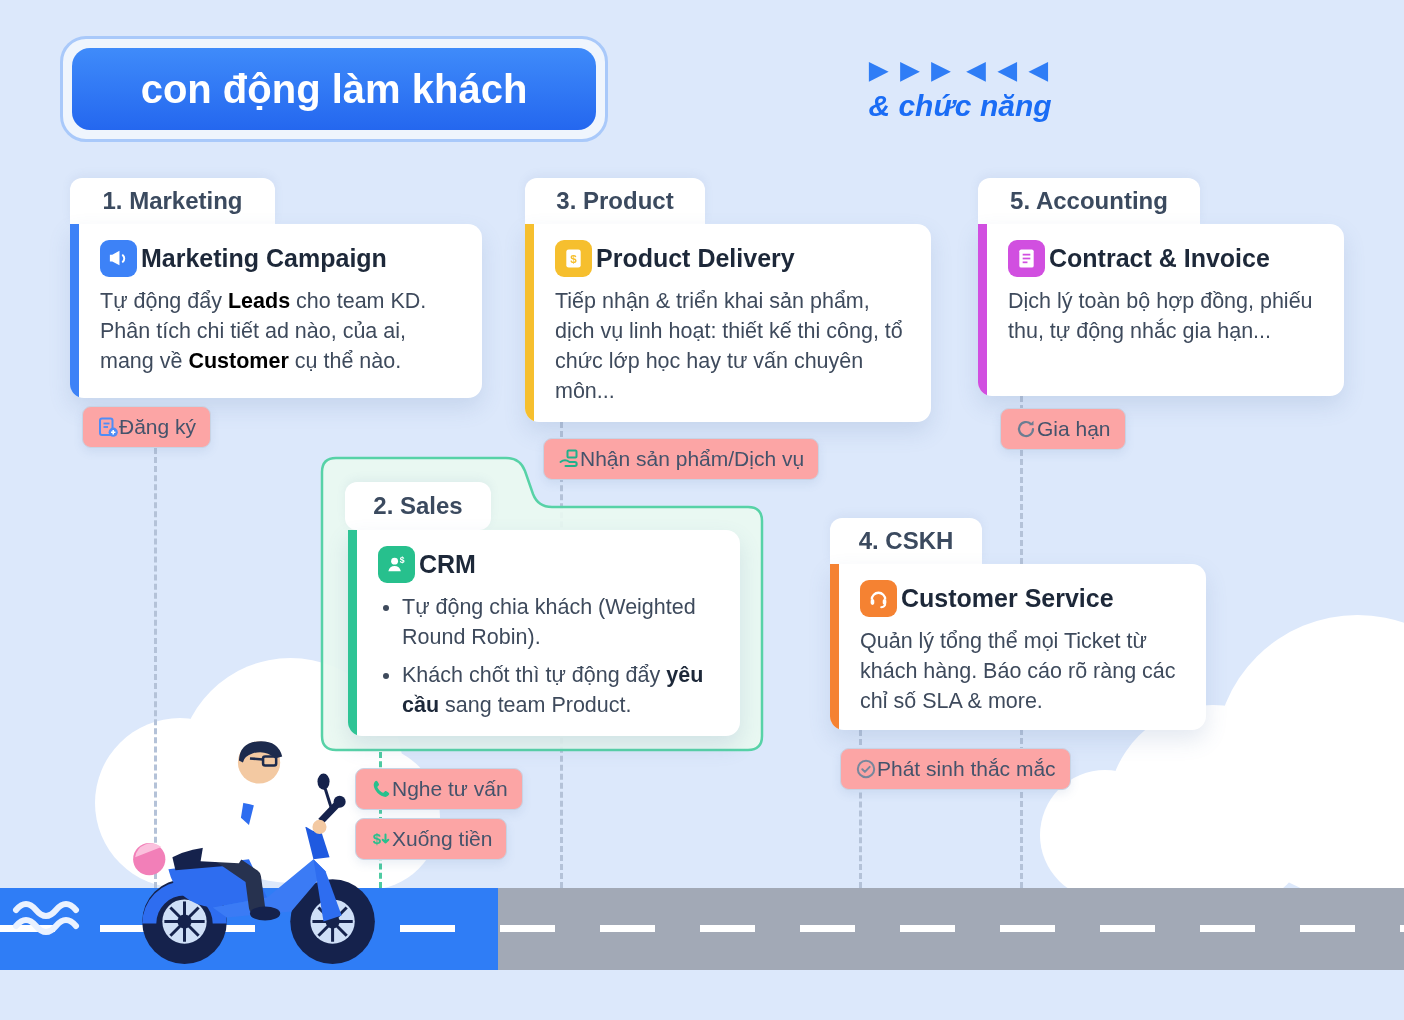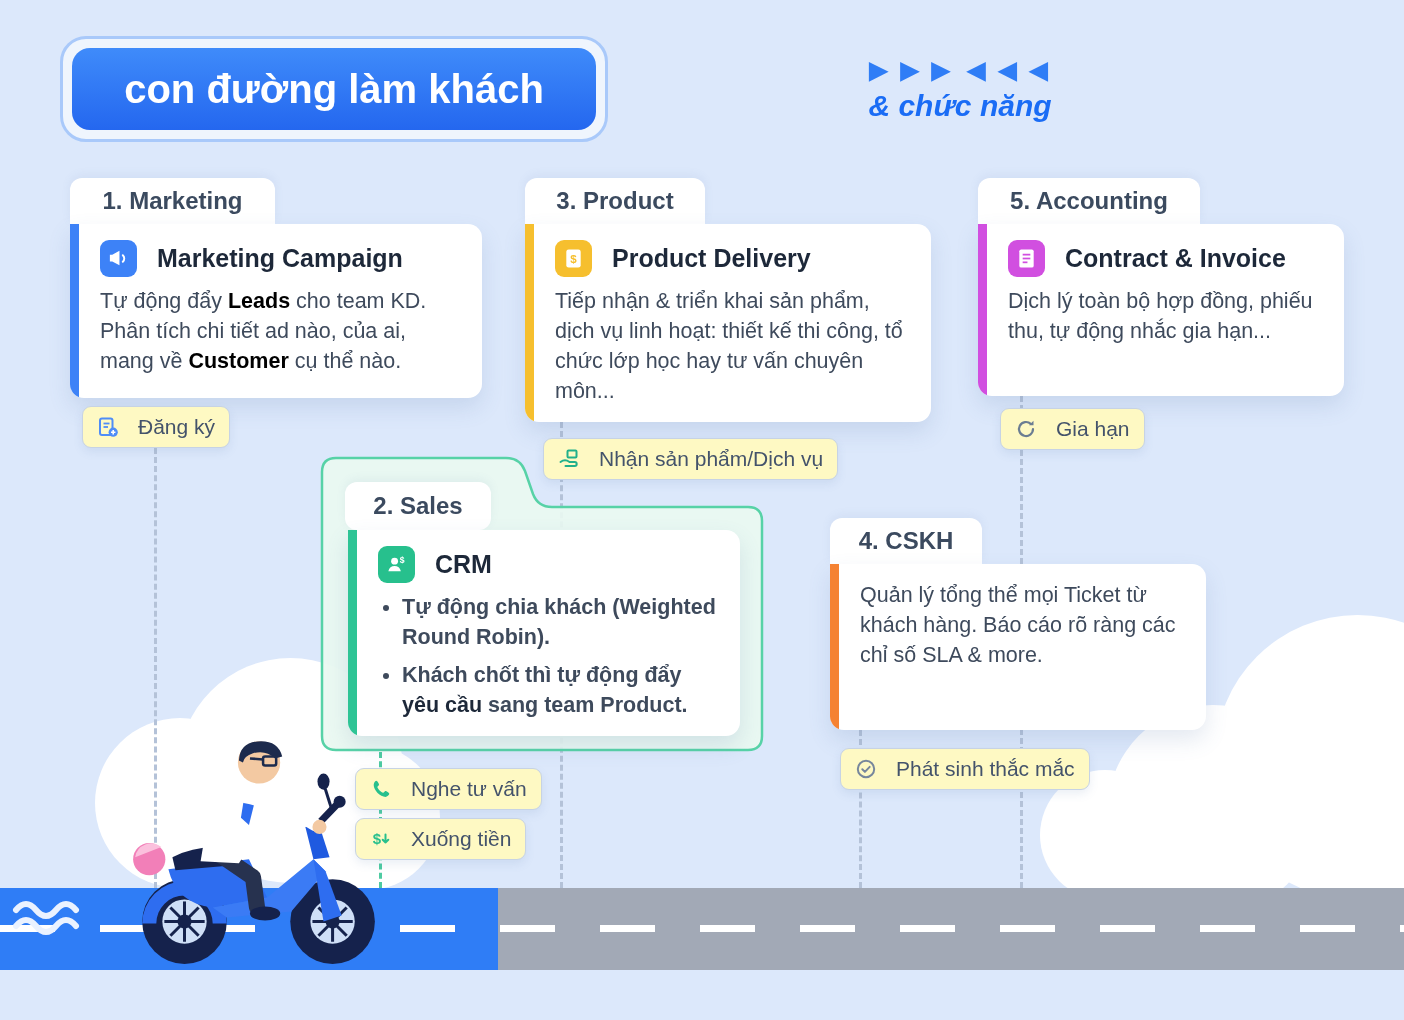--- a/index.html
+++ b/index.html
@@ -32,35 +32,35 @@
 
   
   .dept-tab{position:absolute;height:46px;background:#ffffff;border-radius:12px 12px 0 0;
             box-shadow:0 -3px 10px rgba(90,120,170,0.08);display:flex;align-items:center;justify-content:center;
             font-size:24px;font-weight:600;color:#3b4a5f;z-index:5;}
   .dept-card{position:absolute;background:#ffffff;border-radius:0 14px 14px 14px;overflow:hidden;
              box-shadow:0 10px 22px rgba(90,120,170,0.16);z-index:5;padding:16px 20px 16px 30px;box-sizing:border-box;}
   .accent{position:absolute;left:0;top:0;bottom:0;width:9px;}
   .acc-blue{background:#3d82f7;} .acc-yellow{background:#f6bf2e;} .acc-magenta{background:#d14fe0;}
   .acc-green{background:#2ec495;} .acc-orange{background:#f58232;}
-  .card-head{display:flex;align-items:center;gap:20px;margin-bottom:9px;}
+  .card-head{display:flex;align-items:center;gap:4px;margin-bottom:9px;}
   .icon-sq{width:37px;height:37px;border-radius:9px;display:flex;align-items:center;justify-content:center;flex:none;}
   .bg-blue{background:#3d82f7;} .bg-yellow{background:#f6bf2e;} .bg-magenta{background:#d14fe0;}
   .bg-green{background:#27c08d;} .bg-orange{background:#f58232;}
   .icon-sq svg{width:23px;height:23px;}
   .card-title{font-size:25px;font-weight:bold;color:#1d2839;}
   .card-desc{font-size:21.5px;color:#3e4a5c;line-height:1.4;}
   .card-desc b{color:#000000;}
   .bullets{margin:2px 0 0;padding-left:24px;font-size:21.5px;color:#3e4a5c;line-height:1.4;}
-  .bullets li{margin-bottom:8px;font-weight:bold;}
+  .bullets li{margin-bottom:8px;}
   .bullets b{color:#1d2839;}
 
   
-  .pill{position:absolute;background:#fef9c3;border:1.6px solid #c7d3e4;border-radius:9px;display:flex;
-        align-items:center;gap:19px;padding:0 14px;height:42px;font-size:21px;color:#44536b;z-index:6;
+  .pill{position:absolute;background:#fca5a5;border:1.6px solid #c7d3e4;border-radius:9px;display:flex;
+        align-items:center;gap:0;padding:0 14px;height:42px;font-size:21px;color:#44536b;z-index:6;
         box-shadow:0 4px 10px rgba(90,120,170,0.12);box-sizing:border-box;white-space:nowrap;}
   .pill svg{width:22px;height:22px;flex:none;}
 
   
   .folder-svg{position:absolute;left:320px;top:450px;width:446px;height:304px;z-index:4;}
   .scooter{position:absolute;left:116px;top:708px;width:274px;height:264px;z-index:7;}
 </style>
 </head>
 <body>
 
@@ -81,21 +81,21 @@
 
   <div class="road-blue"></div>
   <div class="road-gray"></div>
   <div class="road-dash"></div>
   <svg class="waves" viewBox="0 0 84 44">
     <path d="M4 14 q10 -12 20 0 t20 0 t20 0" fill="none" stroke="#eaf2ff" stroke-width="6" stroke-linecap="round"></path>
     <path d="M4 30 q10 -12 20 0 t20 0 t20 0" fill="none" stroke="#eaf2ff" stroke-width="6" stroke-linecap="round"></path>
   </svg>
 
   <div class="title-outer">
-    <div class="title-inner">con đường làm khách</div>
+    <div class="title-inner">con động làm khách</div>
   </div>
   <div class="subtitle">
     <div class="sub-line1">
       <span class="arrows">▶ ▶ ▶</span>
       <span class="arrows">◀ ◀ ◀</span>
     </div>
     <div>&amp; chức năng</div>
   </div>
 
   <div class="dept-tab" style="left:70px;top:178px;width:205px">1. Marketing</div>
@@ -200,20 +200,31 @@
     <svg viewBox="0 0 22 22">
       <text x="7" y="15.5" text-anchor="middle" font-size="15" font-weight="bold" fill="#27c08d" font-family="Liberation Sans, sans-serif">$</text>
       <path d="M15.5 6.5v8m0 0-2.8-2.8m2.8 2.8 2.8-2.8" fill="none" stroke="#27c08d" stroke-width="2" stroke-linecap="round" stroke-linejoin="round"></path>
     </svg>
     <span>Xuống tiền</span>
   </div>
 
   <div class="dept-tab" style="left:830px;top:518px;width:152px">4. CSKH</div>
   <div class="dept-card" style="left:830px;top:564px;width:376px;height:166px">
     <div class="accent acc-orange"></div>
+    <div class="card-head">
+      <span class="icon-sq bg-orange">
+        <svg viewBox="0 0 24 24">
+            <path d="M5 13a7 7 0 0 1 14 0" stroke="#ffffff" stroke-width="2.4" fill="none"></path>
+            <rect x="3.8" y="12.5" width="3.8" height="6.2" rx="1.9" fill="#ffffff"></rect>
+            <rect x="16.4" y="12.5" width="3.8" height="6.2" rx="1.9" fill="#ffffff"></rect>
+            <path d="M19 18.5a4.8 4.8 0 0 1-4.2 2.6" stroke="#ffffff" stroke-width="2" fill="none" stroke-linecap="round"></path>
+          </svg>
+      </span>
+      <span class="card-title">Customer Service</span>
+    </div>
     <div class="card-desc">Quản lý tổng thể mọi Ticket từ khách hàng. Báo cáo rõ ràng các chỉ số SLA &amp; more.</div>
   </div>
   <div class="pill" style="left:840px;top:748px">
     <svg viewBox="0 0 22 22">
       <circle cx="11" cy="11" r="8.2" fill="none" stroke="#77879c" stroke-width="2"></circle>
       <path d="M7.3 11.3l2.6 2.6 4.8-5" fill="none" stroke="#77879c" stroke-width="2" stroke-linecap="round" stroke-linejoin="round"></path>
     </svg>
     <span>Phát sinh thắc mắc</span>
   </div>
 

